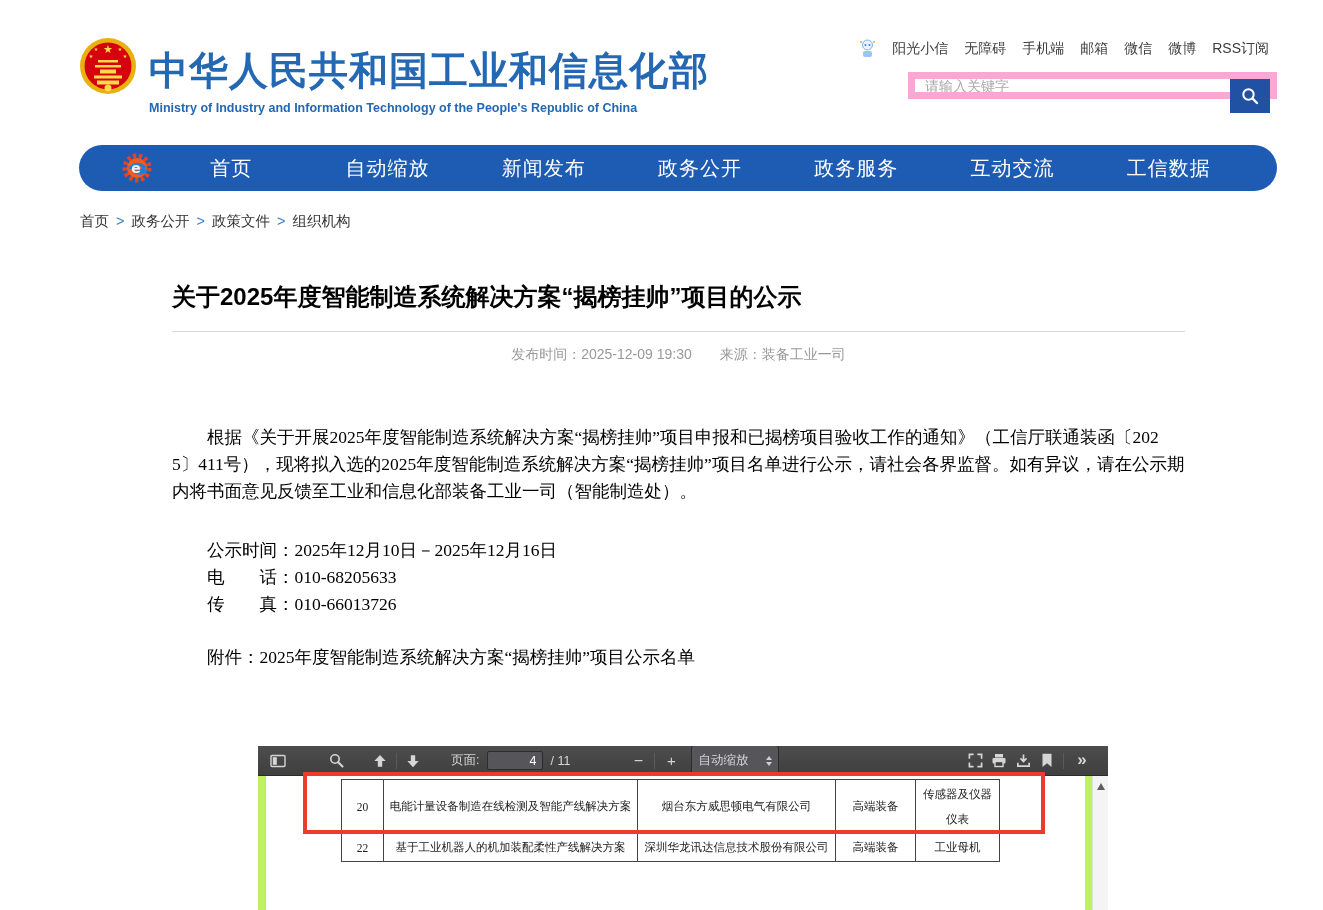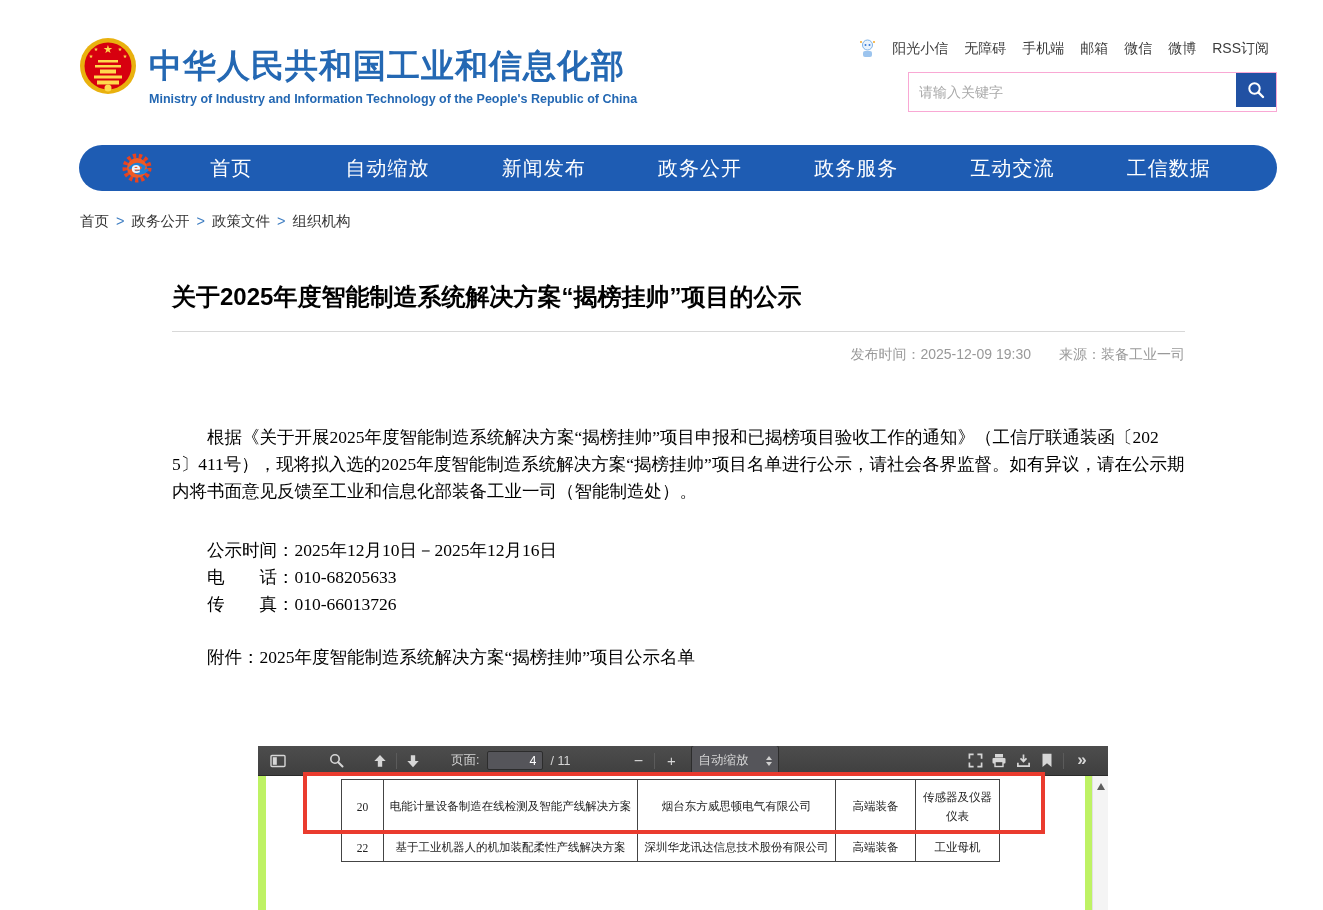--- a/index.html
+++ b/index.html
@@ -6,45 +6,45 @@
   html,body { background:#fff; }
   body {
     width:1323px; height:910px; position:relative; overflow:hidden;
     font-family:"Liberation Sans","DejaVu Sans",sans-serif; color:#333;
   }
   .page { position:absolute; left:79px; top:0; width:1198px; height:910px; }
 
   
   .emblem { position:absolute; left:0; top:36px; }
   .logo-text { position:absolute; left:70px; top:44px; }
-  .logo-title { font-size:33px; font-weight:bold; color:#2468b3; letter-spacing:1px; font-family:"Liberation Sans",sans-serif; }
+  .logo-title { font-size:39px; font-weight:bold; color:#2468b3; letter-spacing:1px; font-family:"Liberation Sans",sans-serif; }
   .logo-sub { font-size:12.5px; font-weight:bold; color:#2468b3; margin-top:3px; }
 
   .quick-links { position:absolute; right:8px; top:39px; display:flex; align-items:center; gap:16px; font-size:14px; color:#3c3c3c; }
   .quick-links span.link { cursor:pointer; white-space:nowrap; }
 
-  .search-bar { position:absolute; right:0; top:72px; width:369px; height:40px; display:flex; border:1px solid #f9a8d4; }
+  .search-bar { position:absolute; right:0; top:72px; width:369px; height:27px; display:flex; border:7px solid #f9a8d4; }
   .search-bar input { flex:1; border:none; outline:none; padding:0 10px; font-size:14px; color:#333; }
   .search-bar input::placeholder { color:#a9a9a9; }
   .search-btn { width:40px; height:34px; background:#2151a3; border:none; display:flex; align-items:center; justify-content:center; cursor:pointer; }
 
   
   .nav { position:absolute; left:0; top:145px; width:1198px; height:46px; background:#1e5cb3; border-radius:23px; display:flex; align-items:center; padding:0 30px 0 42px; }
   .nav-logo { width:32px; height:32px; flex:0 0 auto; }
   .nav-item { flex:1; text-align:center; color:#fff; font-size:20px; letter-spacing:1px; cursor:pointer; white-space:nowrap; }
 
   
   .breadcrumb { position:absolute; left:1px; top:212px; font-size:14.5px; color:#333; }
   .breadcrumb .sep { color:#3f7ec2; margin:0 7px; }
   .breadcrumb .bc { cursor:pointer; }
 
   
   .article-title { position:absolute; left:93px; top:281px; width:1013px; font-size:24px; font-weight:bold; color:#000; }
   .meta-rule { position:absolute; left:93px; top:331px; width:1013px; border-top:1px solid #d8d8d8; }
-  .meta { position:absolute; left:93px; top:346px; width:1013px; text-align:right; font-size:14px; color:#999; }
+  .meta { position:absolute; left:93px; top:346px; width:1013px; text-align:center; font-size:14px; color:#999; }
   .meta .gap { display:inline-block; width:28px; }
 
   .article-body { position:absolute; left:93px; top:424px; width:1013px; font-family:"Liberation Serif","DejaVu Serif",serif; font-size:17.5px; color:#000; line-height:27px; }
   .article-body p { word-break:break-all; }
   .p-indent { text-indent:2em; }
   .detail-block { margin-top:32px; }
   .attachment { margin-top:26px; }
 
   
   .pdf-viewer { position:absolute; left:179px; top:746px; width:850px; height:164px; overflow:hidden; background:#bef264; }
@@ -66,21 +66,21 @@
   .pdf-content { position:relative; height:134px; }
   .pdf-page { position:absolute; left:8px; right:23px; top:0; bottom:-12px; background:#fff; }
   .pdf-scrollbar { position:absolute; right:0; top:0; bottom:-12px; width:16px; background:#f4f4f4; border-left:1px solid #e1e1e1; }
   .scroll-up { width:0; height:0; border-left:4.5px solid transparent; border-right:4.5px solid transparent; border-bottom:7px solid #5e5e5e; margin:7px auto 0; }
 
   table.doc { position:absolute; left:75px; top:3px; border-collapse:collapse; table-layout:fixed;
     font-family:"Liberation Serif","DejaVu Serif",serif; font-size:11.5px; color:#222; }
   table.doc td { border:1px solid #444; text-align:center; vertical-align:middle; padding:0 4px; word-break:break-all; }
   .col-num{width:42px;} .col-name{width:254px;} .col-co{width:198px;} .col-cat{width:80px;} .col-field{width:84px;}
   tr.r-tall td { height:54px; } tr.r-short td { height:28px; }
-  .tall-field { line-height:19px; }
+  .tall-field { line-height:25px; }
 
   .highlight-box { position:absolute; left:45px; top:26px; width:742px; height:62px; border:4px solid #ea3b2e; }
 </style>
 </head>
 <body>
 
 <div class="page">
 
   <svg class="emblem" width="58" height="62" viewBox="0 0 58 62">
     <circle cx="29" cy="30" r="28" fill="#e9b10e"></circle>

